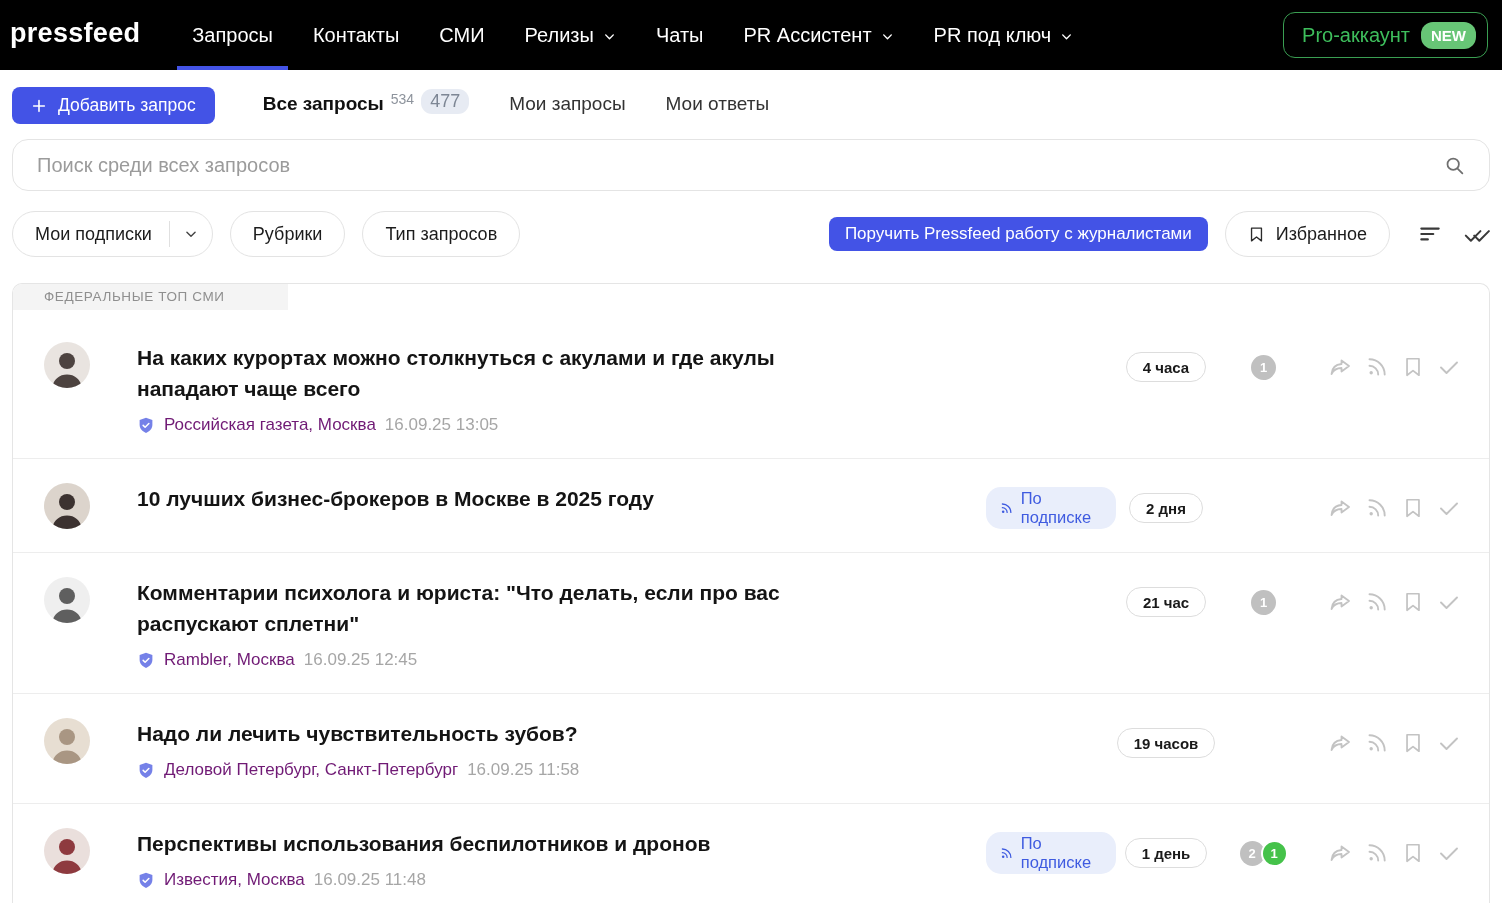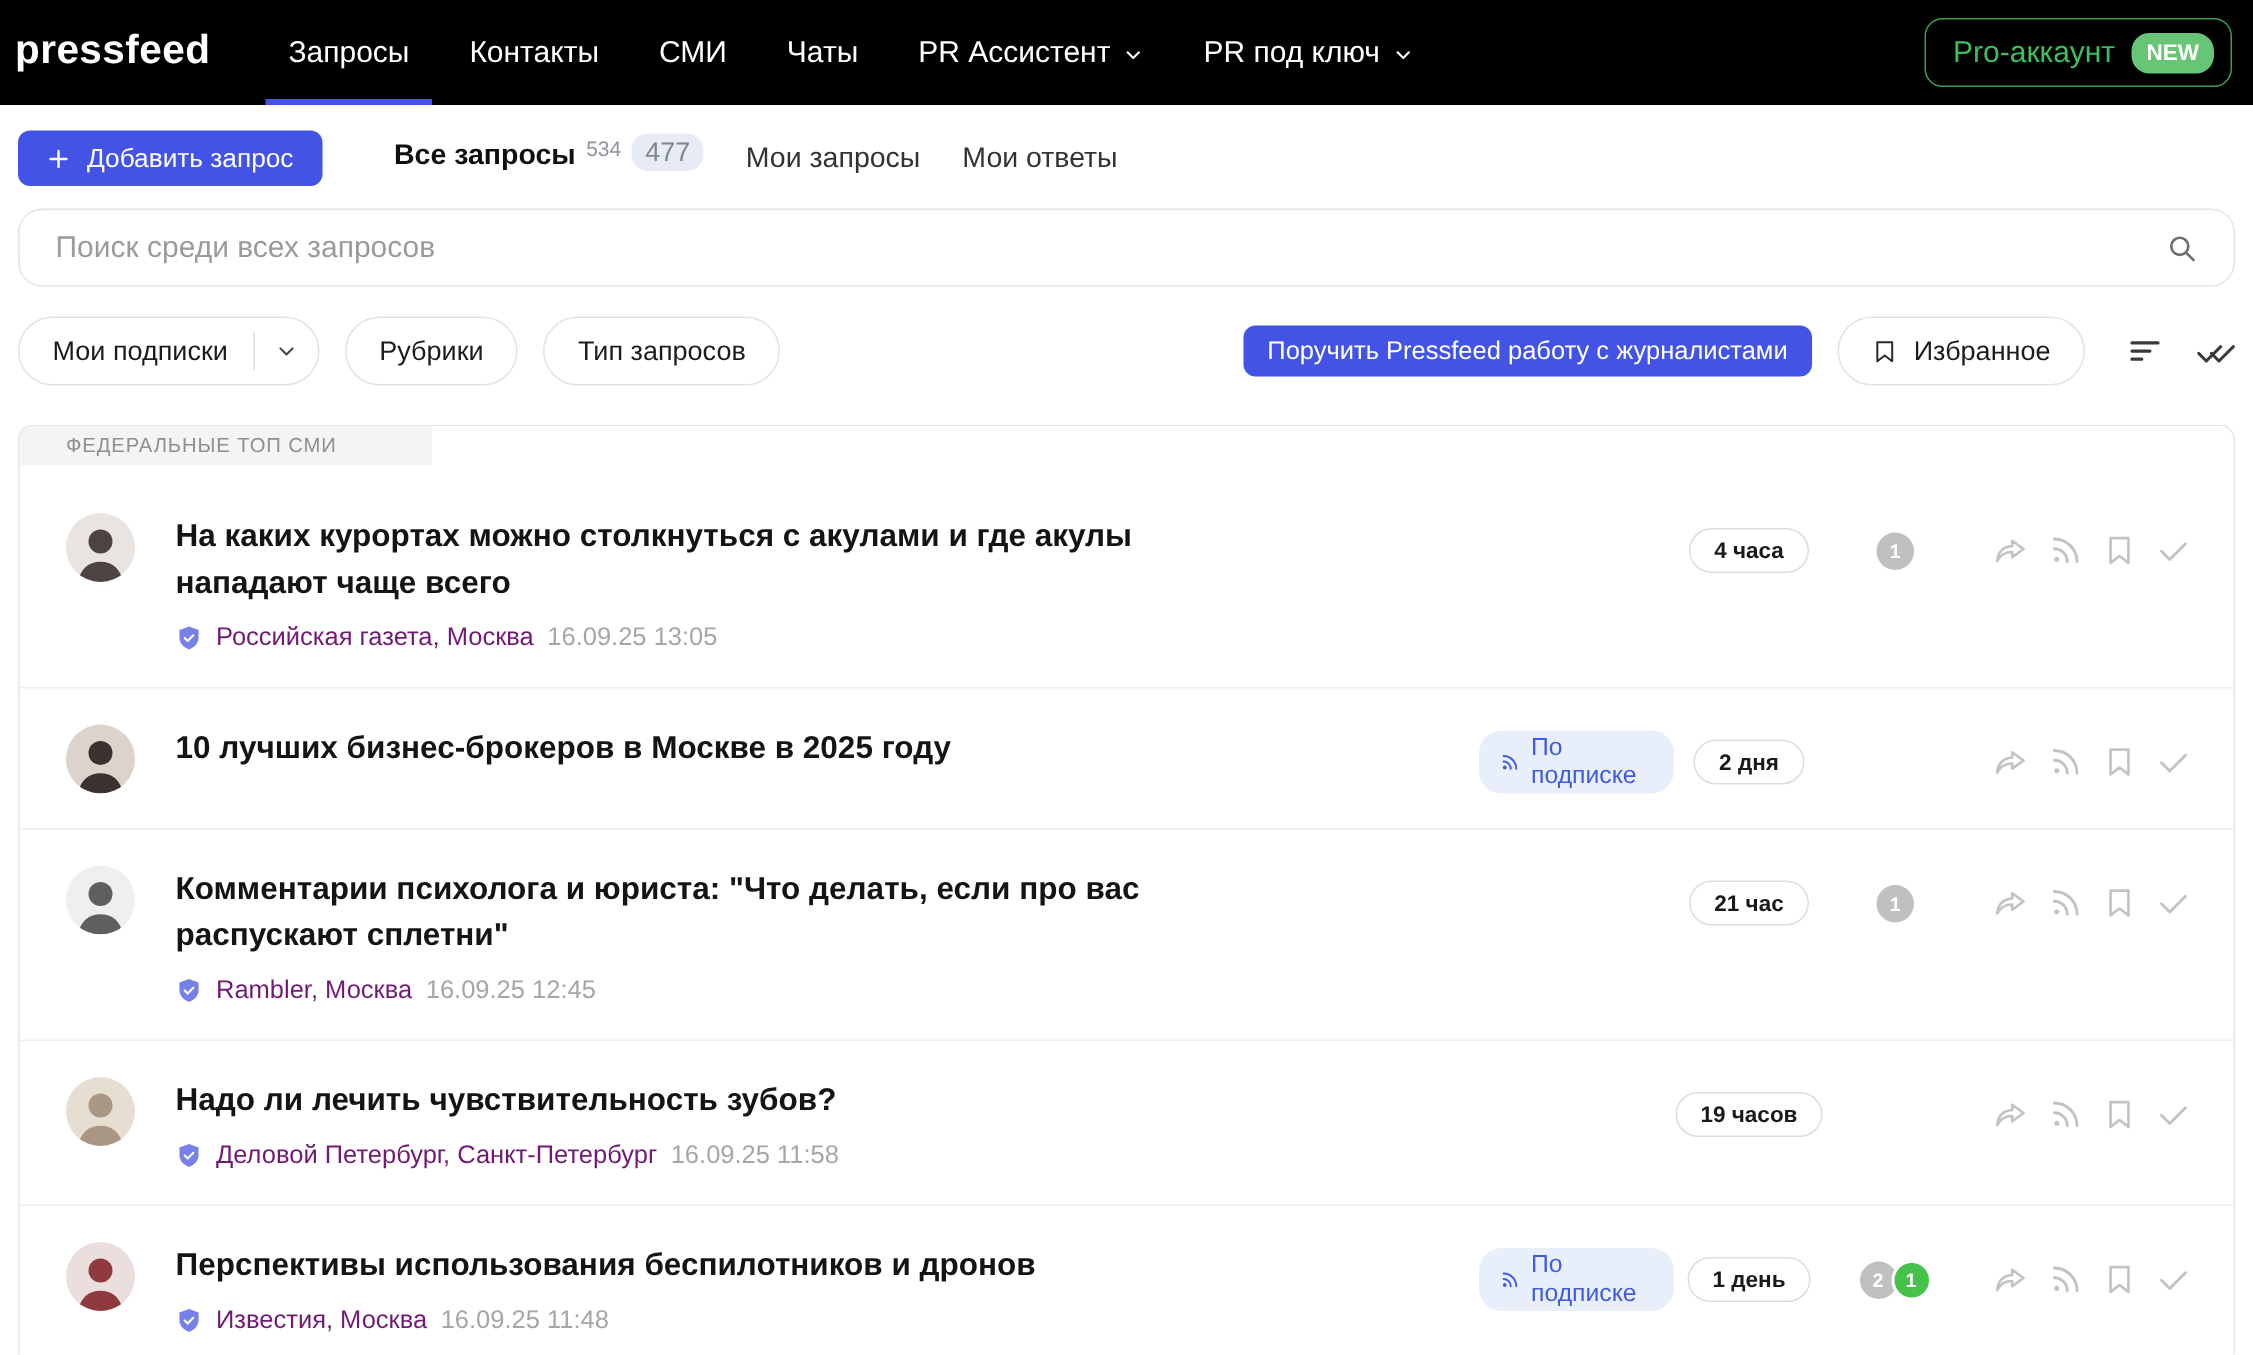--- a/index.html
+++ b/index.html
@@ -25,21 +25,21 @@
     padding:0 11px 0 18px; cursor:pointer; }
   .pro-label { color:var(--pro-green); font-size:20px; }
   .pro-badge { background:var(--pro-badge-bg); color:#fff; font-size:15px; font-weight:700;
     padding:5px 10px; border-radius:12px; }
 
   
   .tabs-row { display:flex; align-items:center; padding:17px 12px 15px; }
   .add-btn { height:37px; display:inline-flex; align-items:center; gap:11px; background:var(--accent);
     color:#fff; border:none; border-radius:8px; font-size:17.5px; padding:0 19px; cursor:pointer;
     font-family:inherit; }
-  .tabs { display:flex; align-items:center; margin-left:48px; gap:28px; }
+  .tabs { display:flex; margin-left:48px; gap:40px; }
   .tab { display:flex; align-items:flex-start; font-size:19px; color:#333; cursor:pointer; white-space:nowrap; }
   .tab.active { font-weight:700; color:#101010; }
   .tab-count { font-size:14px; color:#8d939c; font-weight:400; margin-left:7px; transform:translateY(-2px); }
   .tab-badge { font-size:18px; color:#7d8694; font-weight:400; background:#e7ebf3; border-radius:11px;
     padding:2px 9px; margin-left:7px; transform:translateY(-4px); }
 
   
   .search-bar { margin:0 12px; height:52px; border:1px solid #e4e4e4; border-radius:16px;
     display:flex; align-items:center; padding:0 24px; background:#fff; }
   .search-input { flex:1; border:none; outline:none; font-size:20px; color:#333; font-family:inherit; background:transparent; }
@@ -61,21 +61,21 @@
 
   
   .list-container { margin:26px 12px 0; border:1px solid #e5e5e5; border-bottom:none;
     border-radius:10px 10px 0 0; background:#fff; min-height:640px; }
   .section-band { width:275px; background:#f4f4f4; border-radius:9px 0 0 0; padding:5px 0 6px 31px;
     font-size:13.5px; color:#8f8f8f; letter-spacing:.6px; }
   .rows { margin-top:8px; }
   .row { display:flex; align-items:flex-start; padding:24px 28px 23px 31px; border-bottom:1px solid #ededed; }
   .avatar { width:46px; height:46px; border-radius:50%; flex:none; margin-right:27px; overflow:hidden;
     display:flex; align-items:flex-end; justify-content:center; cursor:pointer; }
-  .row-main { flex:1; min-width:0; padding-right:12px; }
+  .row-main { flex:1; min-width:0; padding-right:12px;margin-left:20px; }
   .row-title { font-size:21px; font-weight:700; color:#141414; line-height:31px; max-width:690px; cursor:pointer; }
   .row-meta { margin-top:11px; display:flex; align-items:center; gap:9px; font-size:17px; }
   .source { color:#701a75; font-weight:400; cursor:pointer; }
   .datetime { color:#a6a6a6; }
   .row-right { flex:none; display:grid; grid-template-columns:130px 100px 95px 150px; align-items:center; margin-top:4px; }
   .sub-badge { justify-self:start; height:42px; border-radius:15px; background:var(--subscription-bg);
     color:var(--subscription-text); display:inline-flex; align-items:center; gap:8px; padding:0 14px; font-size:16.5px; }
   .time-pill { justify-self:center; height:30px; border:1px solid #ddd; border-radius:15px;
     display:inline-flex; align-items:center; padding:0 16px; font-size:15px; font-weight:700;
     color:#1a1a1a; background:#fff; white-space:nowrap; }
@@ -95,20 +95,26 @@
   <div class="logo">pressfeed</div>
   <nav class="nav-items">
     <div class="nav-item active">
       <span>Запросы</span>
     </div>
     <div class="nav-item">
       <span>Контакты</span>
     </div>
     <div class="nav-item">
       <span>СМИ</span>
+    </div>
+    <div class="nav-item">
+      <span>Релизы</span>
+      <svg class="nav-chevron" width="13" height="13" viewBox="0 0 24 24" fill="none" stroke="currentColor" stroke-width="2.6" stroke-linecap="round" stroke-linejoin="round" style="color:#fff">
+          <path d="M5 9l7 7 7-7"></path>
+        </svg>
     </div>
     <div class="nav-item">
       <span>Чаты</span>
     </div>
     <div class="nav-item">
       <span>PR Ассистент</span>
       <svg class="nav-chevron" width="13" height="13" viewBox="0 0 24 24" fill="none" stroke="currentColor" stroke-width="2.6" stroke-linecap="round" stroke-linejoin="round" style="color:#fff">
           <path d="M5 9l7 7 7-7"></path>
         </svg>
     </div>

